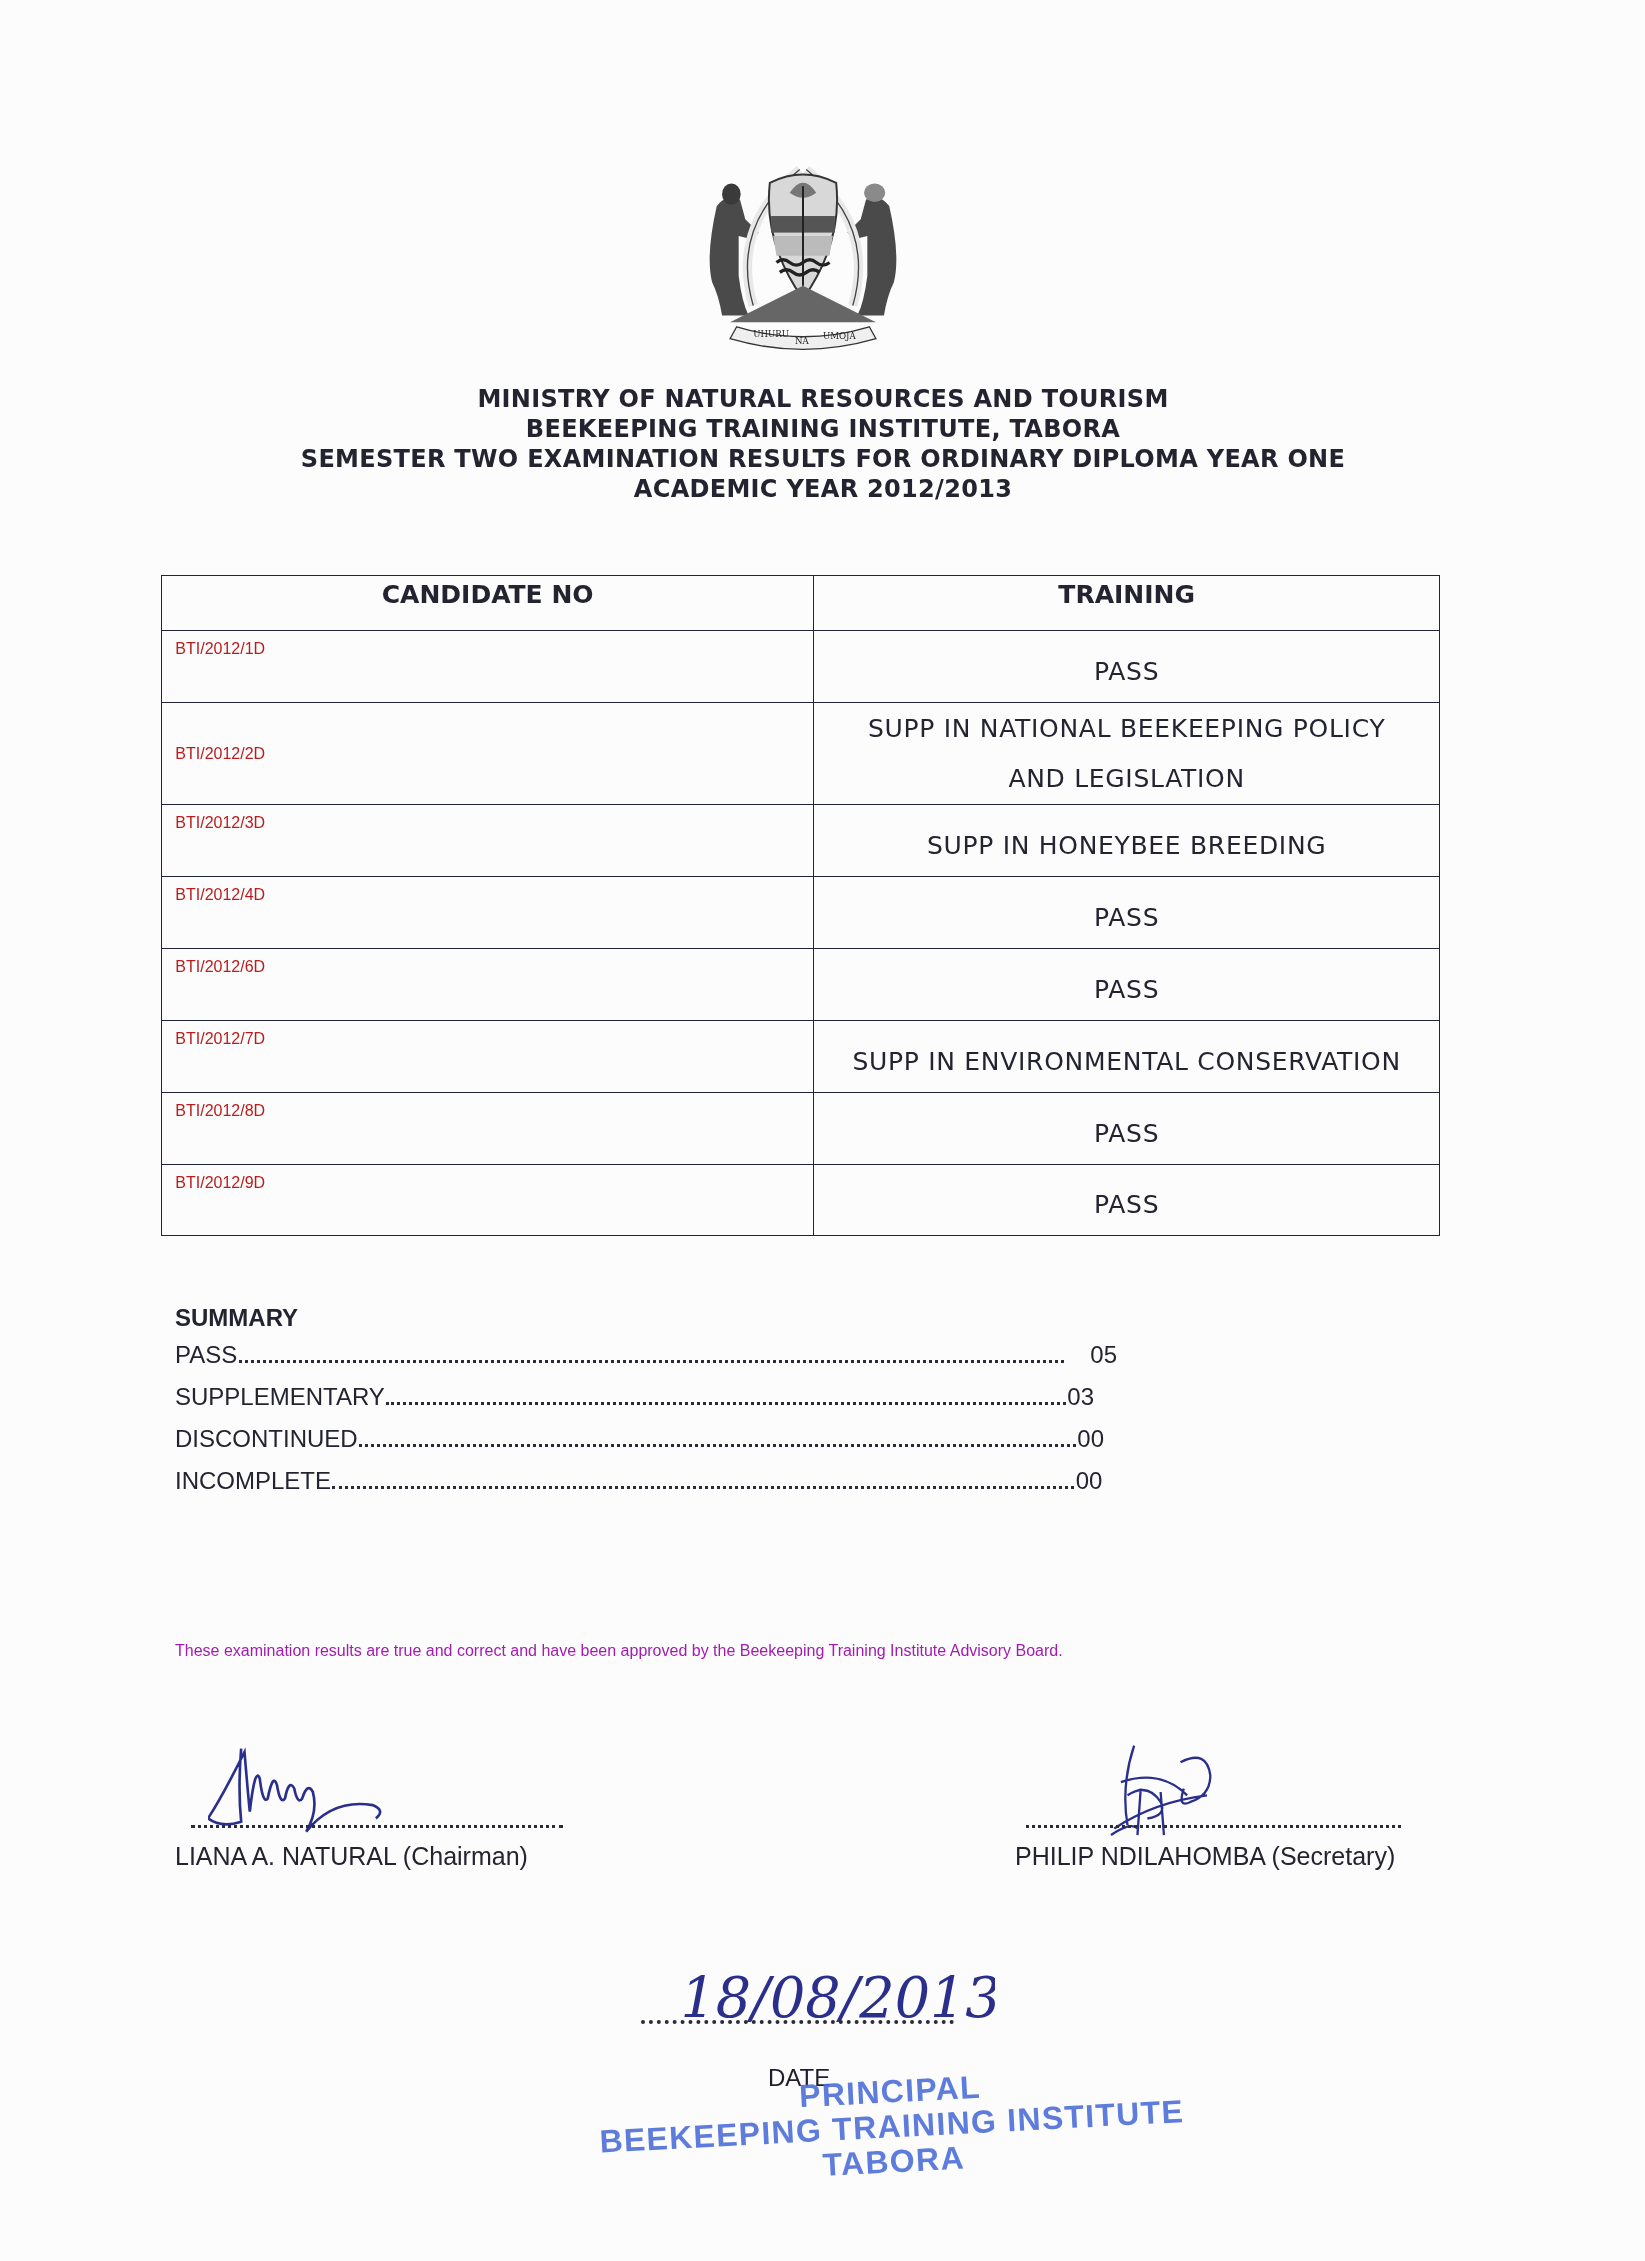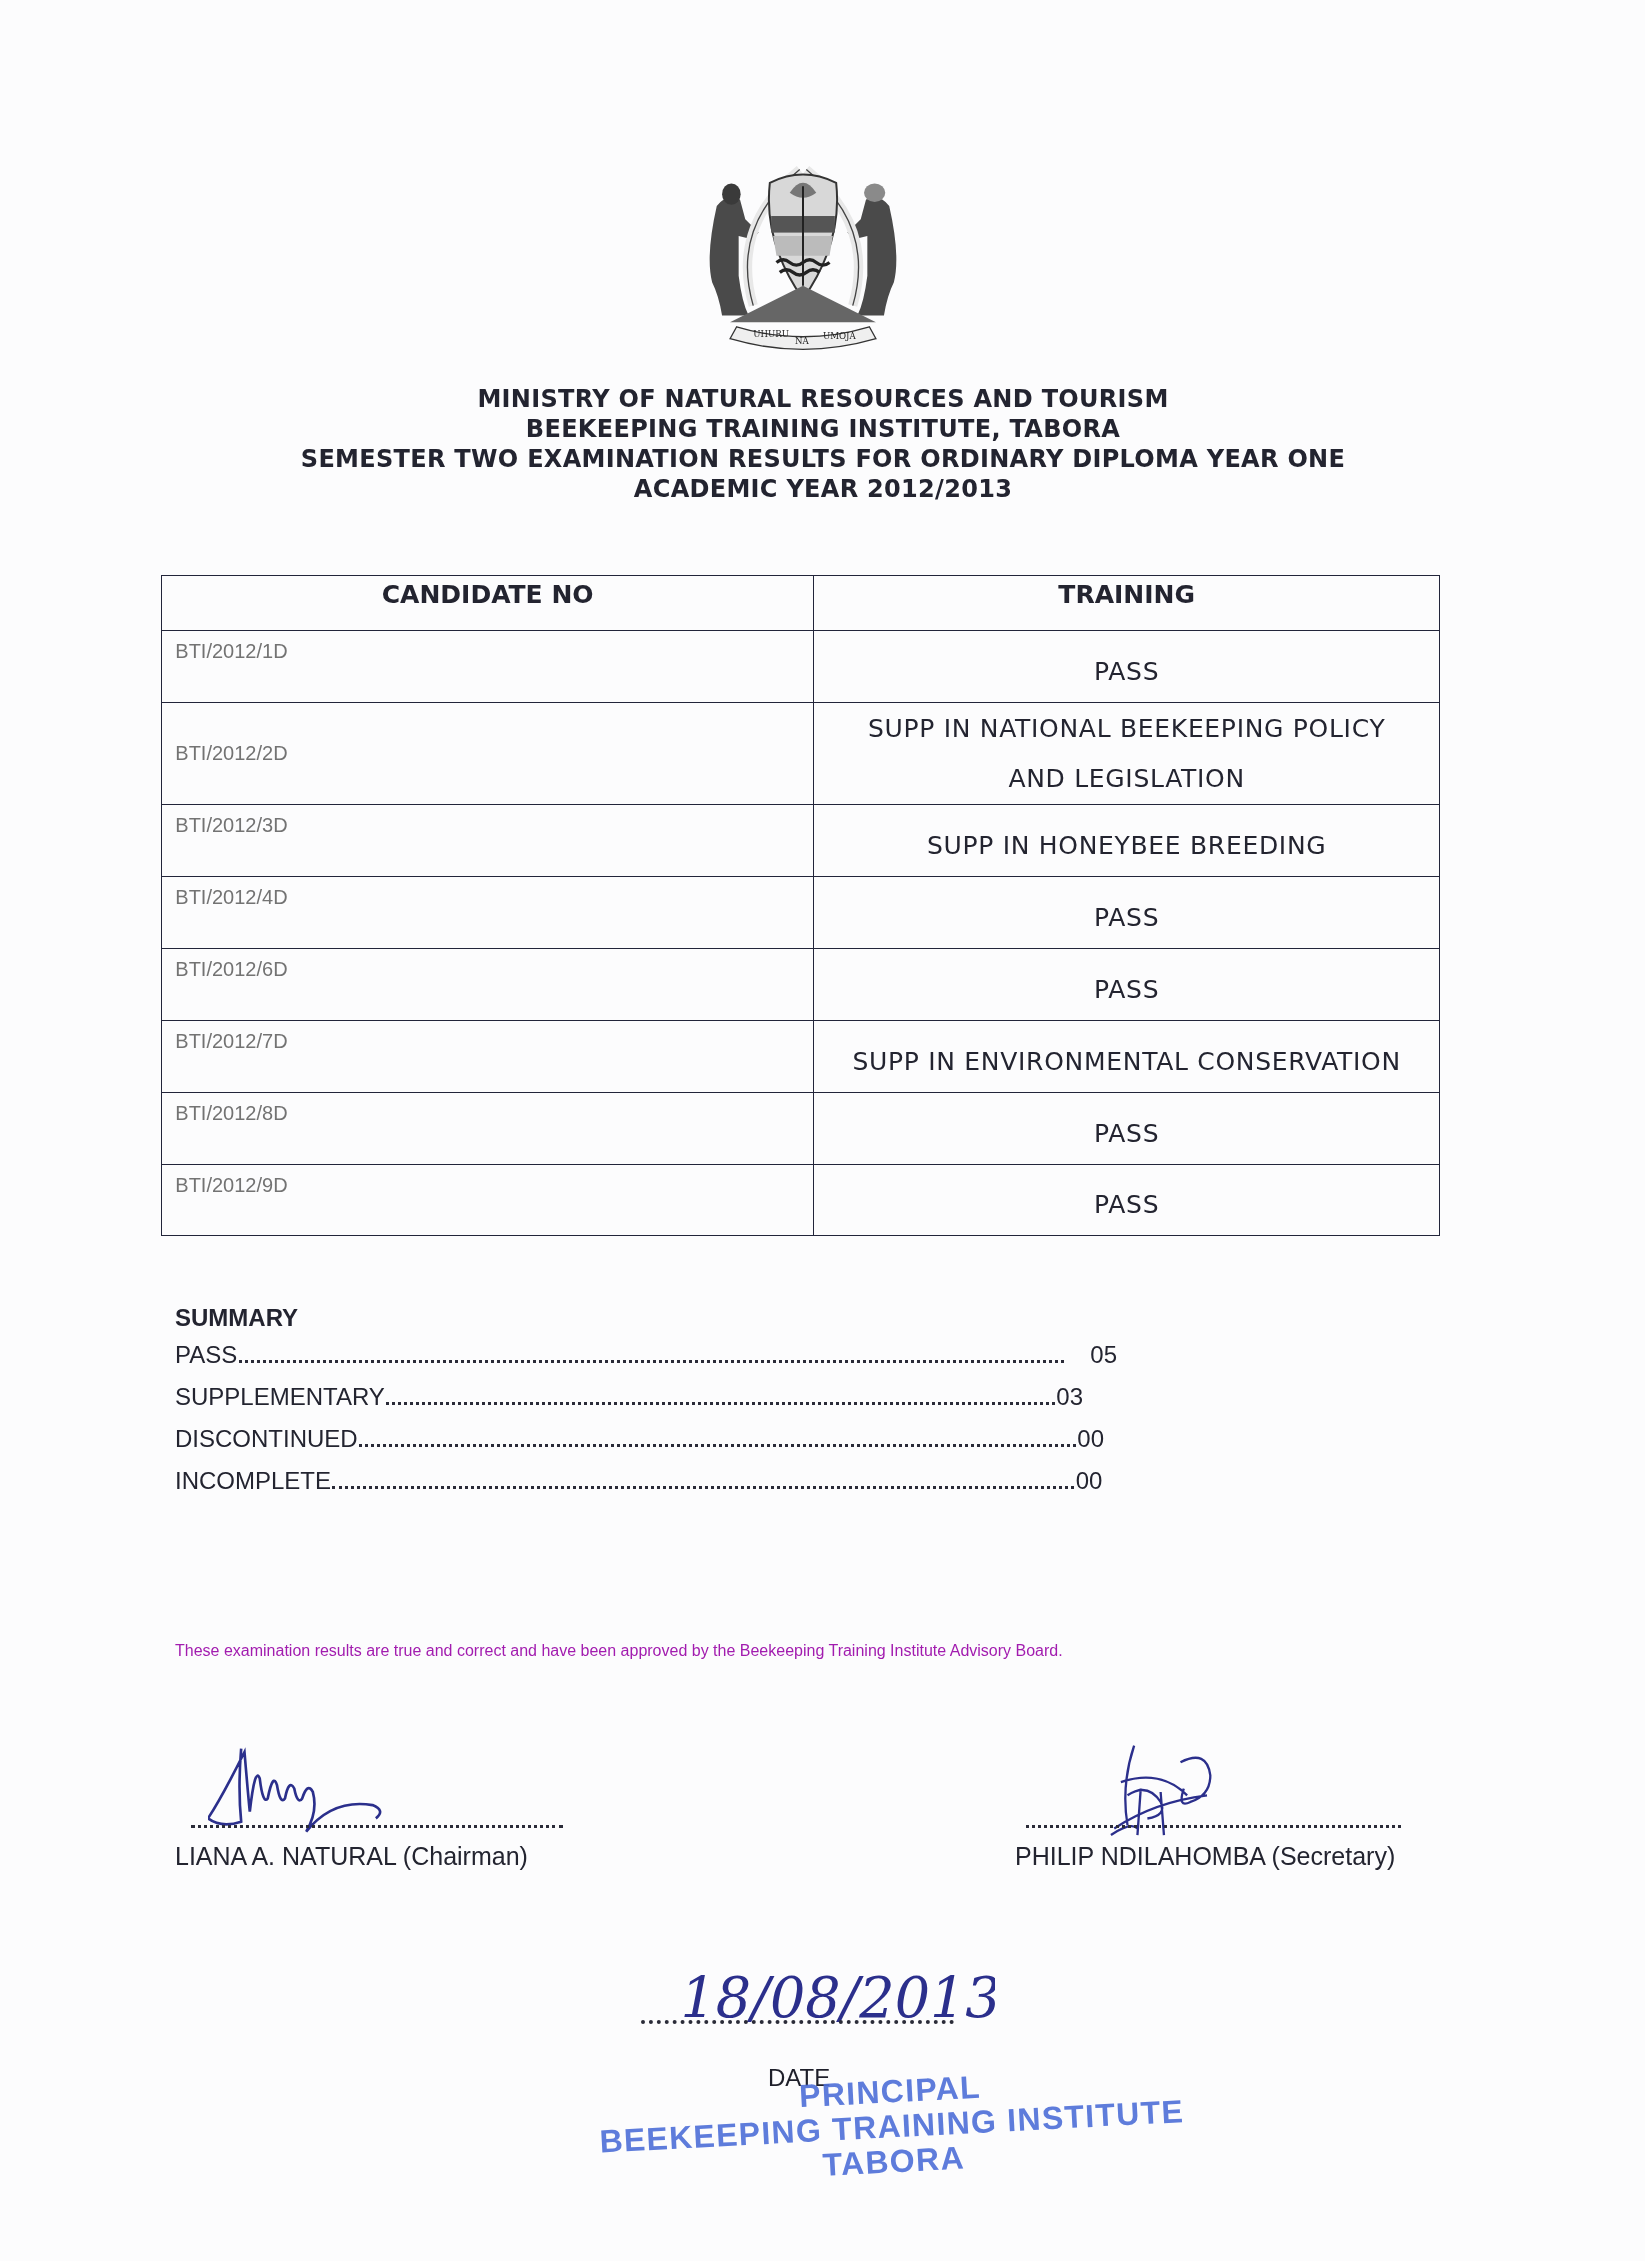--- a/index.html
+++ b/index.html
@@ -33,23 +33,23 @@
     border: 1.3px solid #22253a;
     padding: 0;
   }
   table.results th {
     height: 50px; font-size: 25px; font-weight: bold;
     text-align: center; vertical-align: top; padding-top: 4px;
     color: #232430;
   }
   table.results td.cand {
     width: 638px; vertical-align: top;
-    font-size: 20px; padding: 9.3px 0 0 13.3px;
+    font-size: 16px; padding: 9.3px 0 0 13.3px;
     font-family: "Liberation Sans", sans-serif;
-    color: #737373;
+    color: #b91c1c;
   }
   table.results td.rem {
     text-align: center; vertical-align: middle;
     font-size: 25px; letter-spacing: 0.7px;
     padding-top: 9.3px;
     color: #232430;
   }
   table.results td.rem.two { line-height: 50px; padding-top: 0; }
 
   
@@ -164,21 +164,21 @@
   </tbody>
 </table>
 
 <div class="abs summary">
   <div class="summary-title">SUMMARY</div>
   <div class="srow">
     <span class="lbl">PASS</span>
     <span class="dots" style="margin-right:26.5px"></span>
     <span class="val">05</span>
   </div>
-  <div class="srow" style="margin-right:34px">
+  <div class="srow" style="margin-right:23px">
     <span class="lbl">SUPPLEMENTARY</span>
     <span class="dots"></span>
     <span class="val">03</span>
   </div>
   <div class="srow" style="margin-right:13px">
     <span class="lbl">DISCONTINUED</span>
     <span class="dots"></span>
     <span class="val">00</span>
   </div>
   <div class="srow" style="margin-right:14.6px">

